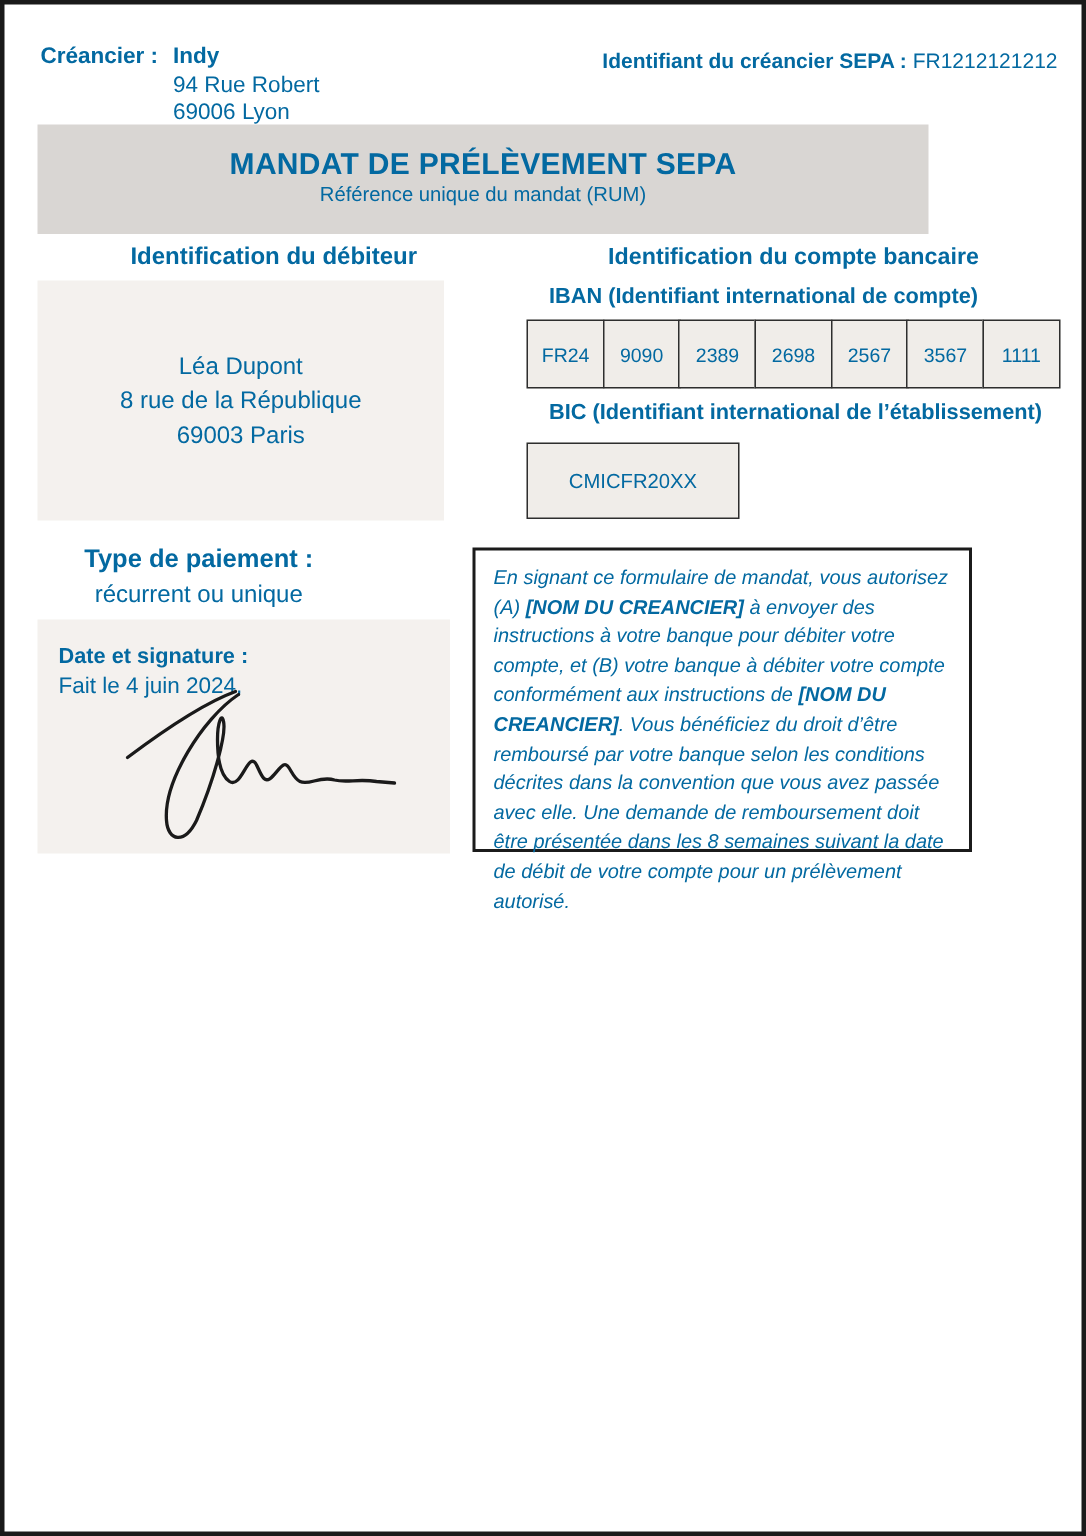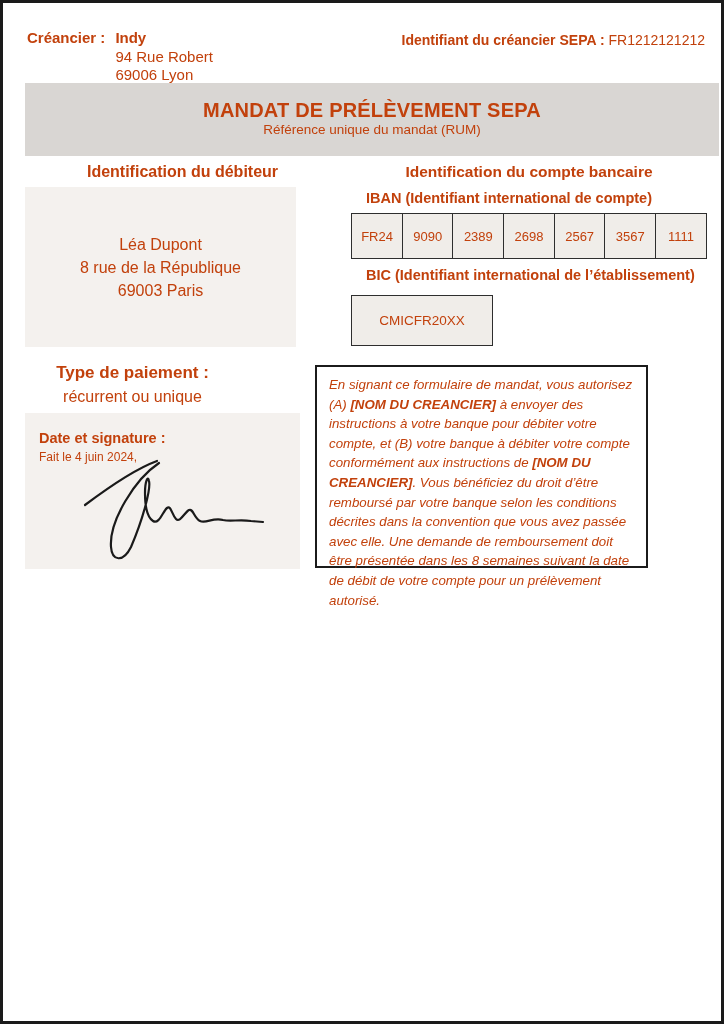--- a/index.html
+++ b/index.html
@@ -3,33 +3,33 @@
 <meta charset="utf-8">
 <style>
   html,body{margin:0;padding:0;background:#e8e8e8;}
   .page{
     position:relative;
     width:724px;height:1024px;
     background:#ffffff;
     border:3px solid #1a1a1a;
     box-sizing:border-box;
     font-family:"Liberation Sans", sans-serif;
-    color:#c2410c;
+    color:#0369a1;
     overflow:hidden;
   }
   
   .creditor{position:absolute;left:24px;top:26px;display:flex;font-size:15px;line-height:18.5px;}
   .creditor .lbl{font-weight:bold;margin-right:10px;}
   .creditor .col .name{font-weight:bold;}
   
   .sepa-id{position:absolute;top:29px;right:16px;font-size:14px;}
   .sepa-id .lbl{font-weight:bold;}
   
   .band{
-    position:absolute;left:22px;top:80px;width:694px;height:73px;
+    position:absolute;left:22px;top:80px;width:594px;height:73px;
     background:#d9d6d3;text-align:center;box-sizing:border-box;padding-top:16px;
   }
   .band .title{font-size:20px;font-weight:bold;letter-spacing:.2px;}
   .band .subtitle{font-size:13.5px;font-weight:normal;margin-top:0;}
   
   .heading{position:absolute;top:160px;font-size:16px;font-weight:bold;text-align:center;}
   .heading.debtor-h{left:22px;width:315px;}
   .heading.bank-h{left:348px;width:356px;font-size:15.5px;}
   
   .debtor-box{
@@ -54,21 +54,21 @@
   
   .pay-type{position:absolute;left:22px;top:360px;width:215px;text-align:center;}
   .pay-type .lbl{font-size:17px;font-weight:bold;}
   .pay-type .val{font-size:16px;margin-top:5px;}
   
   .sign-box{
     position:absolute;left:22px;top:410px;width:275px;height:156px;
     background:#f4f1ee;box-sizing:border-box;padding:16px 14px;
   }
   .sign-box .lbl{font-size:14.5px;font-weight:bold;line-height:19px;}
-  .sign-box .date{font-size:12px;line-height:19px;}
+  .sign-box .date{font-size:15px;line-height:19px;}
   .sign-svg{position:absolute;left:40px;top:42px;}
   
   .legal-box{
     position:absolute;left:312px;top:362px;width:333px;height:203px;
     border:2px solid #1b1b1b;box-sizing:border-box;background:#ffffff;
     padding:8px 12px;font-size:13.3px;line-height:19.6px;font-style:italic;
   }
   .legal-box .b{font-weight:bold;}
 </style>
 </head>

